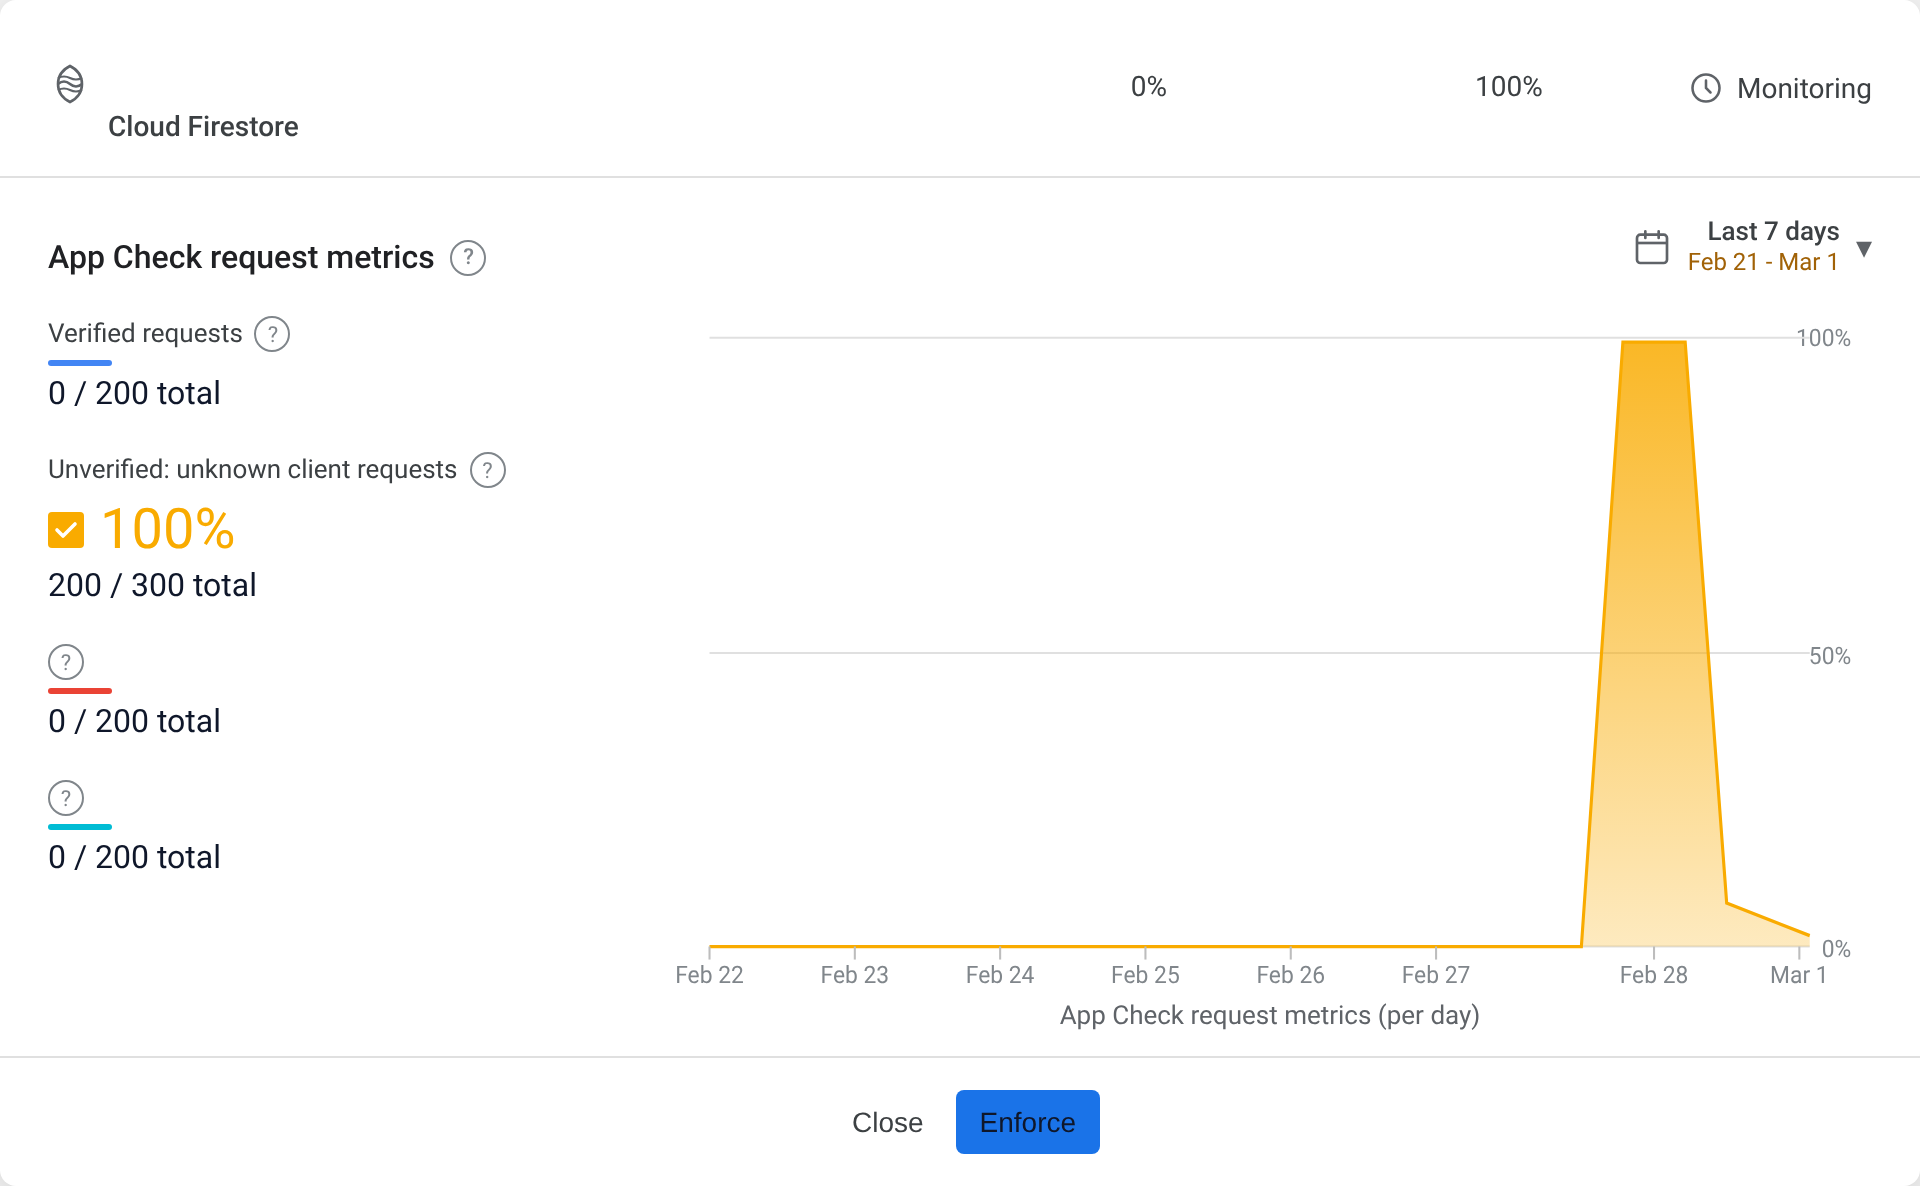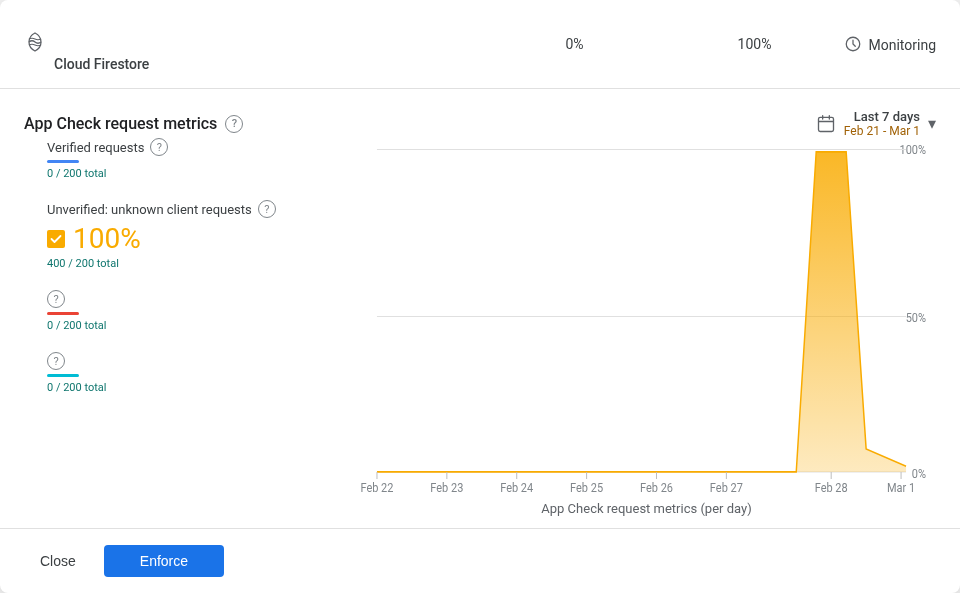--- a/index.html
+++ b/index.html
@@ -68,22 +68,23 @@
     }
     
     .main-content {
       display: flex;
       flex-direction: column;
       flex: 1;
       padding: 20px 24px 0 24px;
     }
     .section-title-row {
       display: flex;
-      align-items: center;
+      align-items: flex-end;
       justify-content: space-between;
+      margin-bottom: 20px;
     }
     .section-title {
       display: flex;
       align-items: center;
       gap: 8px;
       font-size: 16px;
       font-weight: 500;
       color: #202124;
     }
     .help-icon {
@@ -121,21 +122,20 @@
     }
     .chevron-down {
       color: #5f6368;
       font-size: 16px;
     }
     
     .chart-area {
       display: flex;
       flex: 1;
       gap: 0;
-      margin-left: 23px;
     }
     .metrics-panel {
       flex: 0 0 310px;
       display: flex;
       flex-direction: column;
       gap: 0;
       padding-right: 16px;
     }
     .metric-item {
       margin-bottom: 20px;
@@ -169,22 +169,22 @@
       width: 18px;
       height: 18px;
       background: #f9ab00;
       border-radius: 2px;
       display: flex;
       align-items: center;
       justify-content: center;
       flex-shrink: 0;
     }
     .metric-total {
-      font-size: 11px;
-      color: #0f766e;
+      font-size: 16px;
+      color: #0f172a;
     }
     
     .chart-panel {
       flex: 1;
       position: relative;
       display: flex;
       flex-direction: column;
     }
     .chart-svg-container {
       flex: 1;
@@ -196,45 +196,44 @@
     }
     .chart-x-label {
       text-align: center;
       font-size: 13px;
       color: #5f6368;
       padding: 6px 0 4px 0;
     }
     
     .footer {
       display: flex;
-      justify-content: flex-start;
+      justify-content: center;
       align-items: center;
       padding: 16px 24px;
-      gap: 12px;
       border-top: 1px solid #e0e0e0;
       margin-top: 8px;
     }
     .btn-close {
       background: transparent;
       border: none;
       font-size: 14px;
       font-weight: 500;
       color: #3c4043;
       cursor: pointer;
       padding: 8px 16px;
       border-radius: 4px;
     }
     .btn-enforce {
       background: #1a73e8;
       border: none;
-      color: #ffffff;
+      color: #0f172a;
       font-size: 14px;
       font-weight: 500;
       cursor: pointer;
-      padding: 8px 36px;
+      padding: 8px 12px;
       border-radius: 4px;
     }
   </style>
 </head>
 <body>
 
 <div class="dialog">
 
   <div class="header-row">
     <div class="header-service">
@@ -300,21 +299,21 @@
             <span class="help-icon">?</span>
           </div>
           <div class="metric-value-row">
             <div class="metric-checkbox">
               <svg width="12" height="12" viewBox="0 0 12 12">
                 <path d="M1.5 6l3 3 6-6" stroke="#fff" stroke-width="1.8" fill="none" stroke-linecap="round" stroke-linejoin="round"></path>
               </svg>
             </div>
             <span class="metric-big-value">100%</span>
           </div>
-          <div class="metric-total">400 / 200 total</div>
+          <div class="metric-total">200 / 300 total</div>
         </div>
 
         <div class="metric-item">
           <div class="metric-label">
             <span class="help-icon">?</span>
           </div>
           <div class="metric-line" style="background:#ea4335;"></div>
           <div class="metric-total">0 / 200 total</div>
         </div>
 

